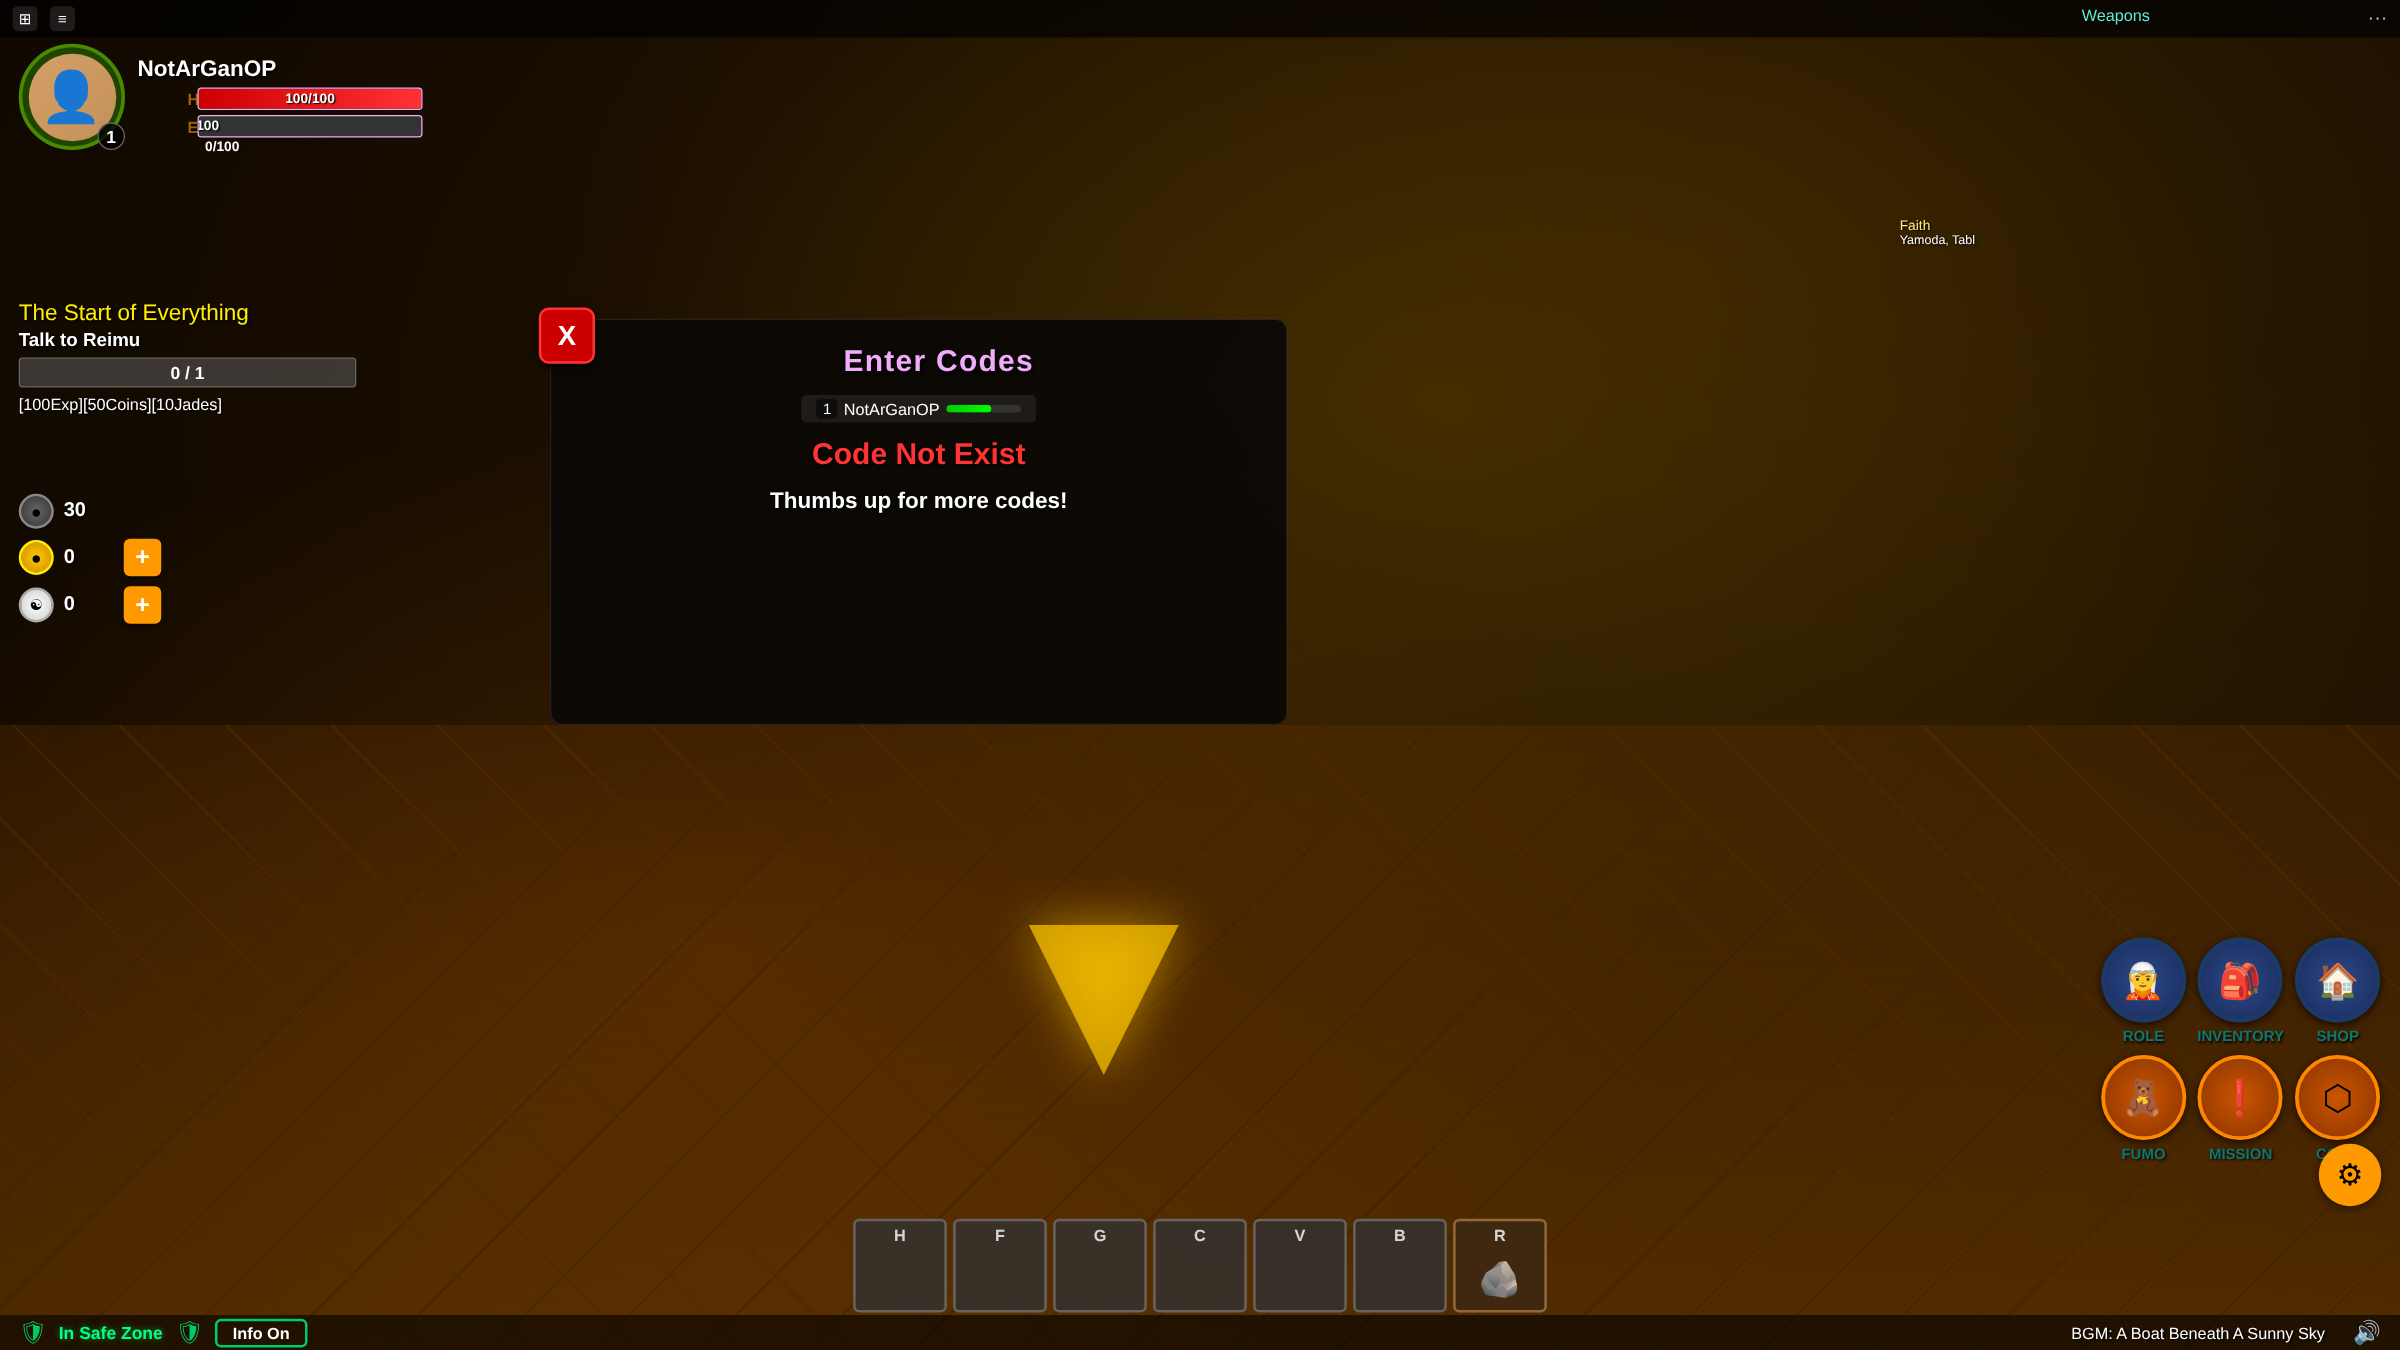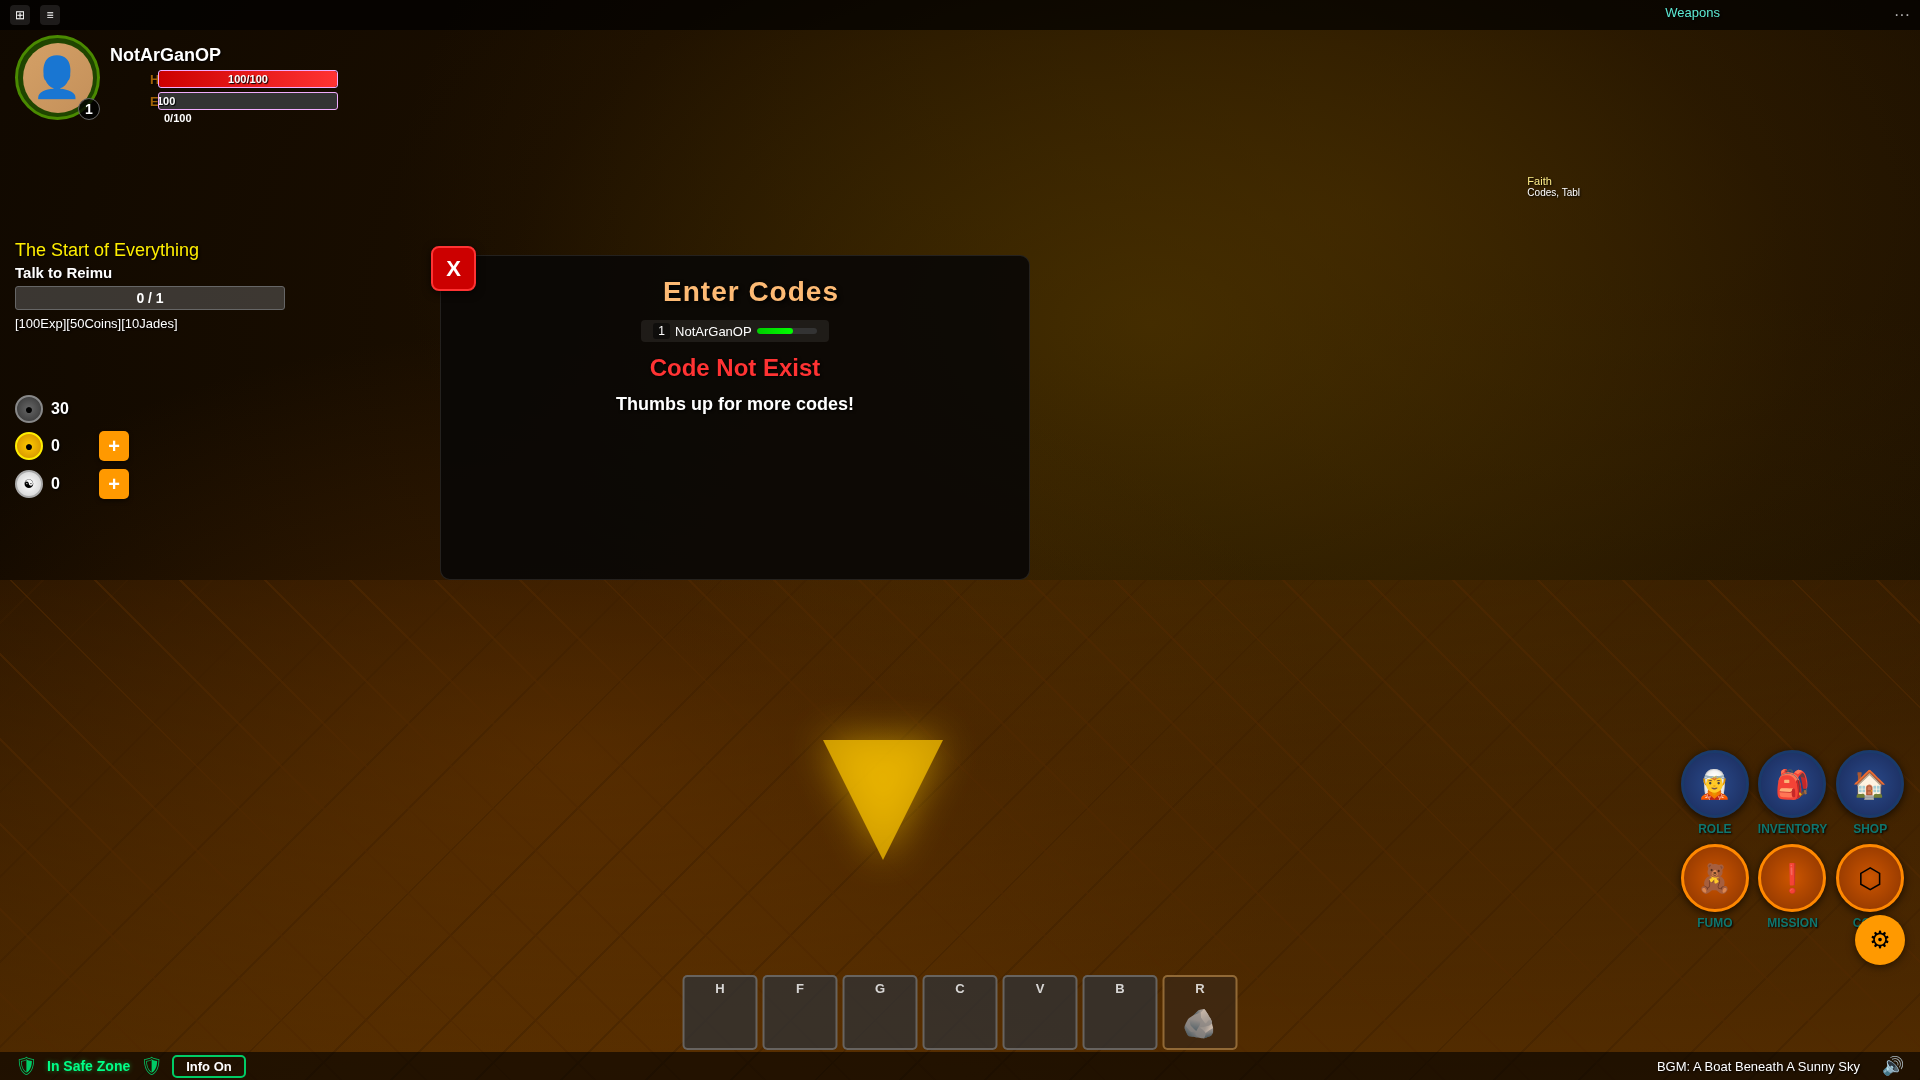--- a/index.html
+++ b/index.html
@@ -343,22 +343,22 @@
       justify-content: center;
       color: white;
       font-size: 22px;
       font-weight: bold;
       cursor: pointer;
       border: 2px solid #ff3333;
       box-shadow: 0 2px 8px rgba(0,0,0,0.7);
     }
 
     .modal-title {
-      color: #fdba74;
-      font-size: 28px;
+      color: #f0abfc;
+      font-size: 24px;
       font-weight: bold;
       text-shadow: 2px 2px 4px black;
       letter-spacing: 1px;
       margin-left: 32px;
     }
 
     .modal-player-tag {
       display: flex;
       align-items: center;
       gap: 5px;
@@ -773,14 +773,14 @@
   <span class="bgm-text">BGM: A Boat Beneath A Sunny Sky</span>
   <span style="position:absolute;right:15px;font-size:18px;color:white;">🔊</span>
 </div>
 
 <div class="weapons-panel">
   <span style="color:#5eead4;font-size:13px;text-shadow:1px 1px 2px black;">Weapons</span>
 </div>
 
 <div class="npc-indicator">
   <div style="color:#ffee88;font-size:11px;">Faith</div>
-  <div style="color:white;font-size:10px;">Codes, Tabl</div>
+  <div style="color:white;font-size:10px;">Yamoda, Tabl</div>
 </div>
 
 </body></html>

